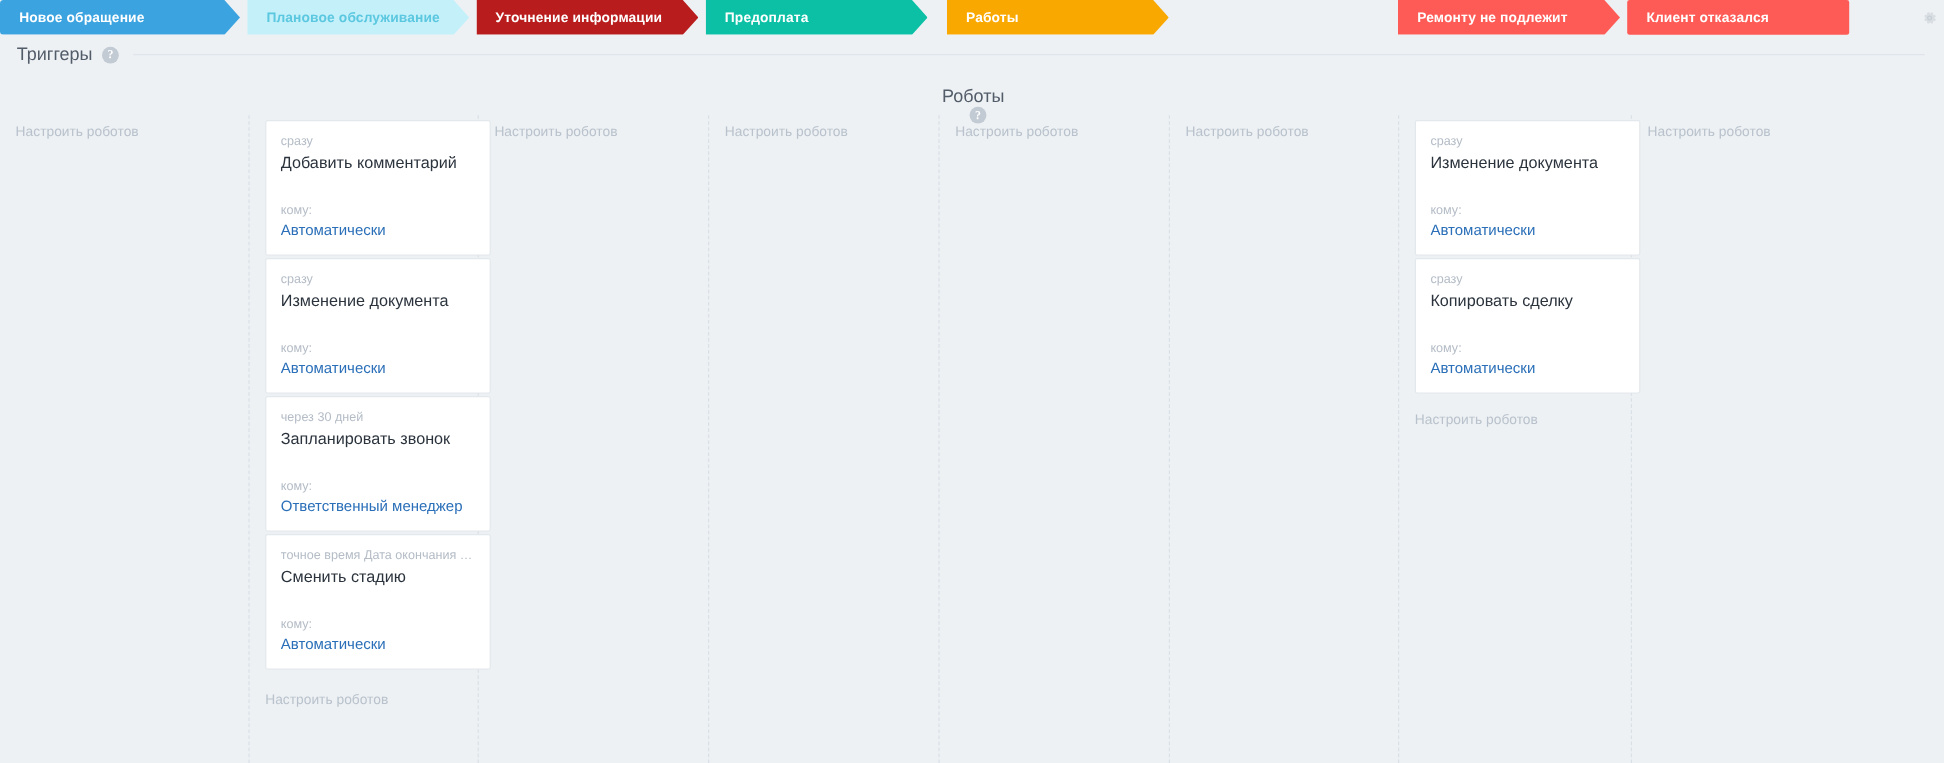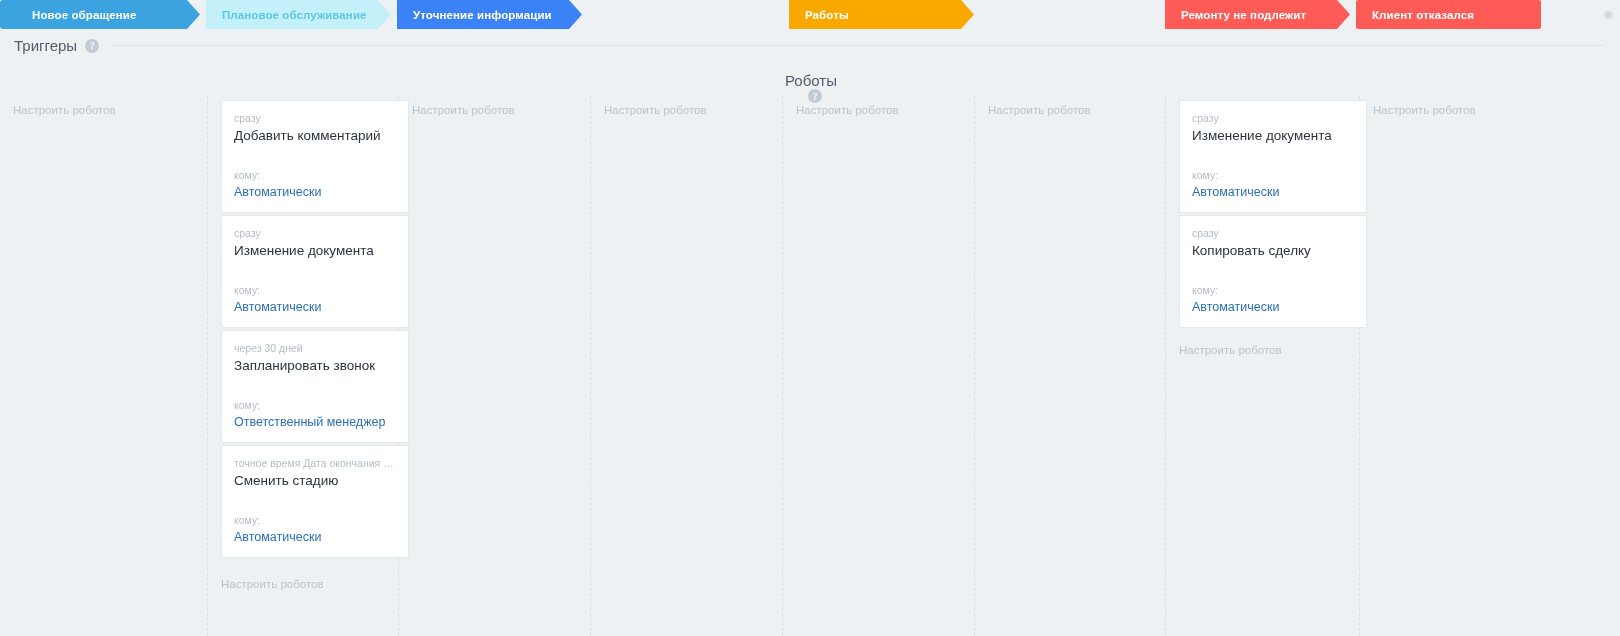--- a/index.html
+++ b/index.html
@@ -111,28 +111,31 @@
   .card-to {
     font-size: 12.5px; color: #2a6fb8; cursor: pointer;
     white-space: nowrap; overflow: hidden; text-overflow: ellipsis;
   }
   .add-link.bottom { font-size: 11.5px; }
 </style>
 </head>
 <body>
 
 <div class="stage-bar" id="stage-bar">
-    <div class="stage first" style="left: 0px; width: 200px; background: rgb(59, 163, 224); padding-left: 16px;">
+    <div class="stage first" style="left: 0px; width: 200px; background: rgb(59, 163, 224);">
       <span class="stage-label" style="color: rgb(255, 255, 255);">Новое обращение</span>
     </div>
     <div class="stage" style="left: 206px; width: 185px; background: rgb(196, 240, 250);">
       <span class="stage-label" style="color: rgb(92, 200, 224);">Плановое обслуживание</span>
     </div>
-    <div class="stage" style="left: 397px; width: 185px; background: #3b82f6;">
+    <div class="stage" style="left: 397px; width: 185px; background: #b91c1c;">
       <span class="stage-label" style="color: rgb(255, 255, 255);">Уточнение информации</span>
+    </div>
+    <div class="stage" style="left: 588px; width: 185px; background: rgb(12, 192, 165);">
+      <span class="stage-label" style="color: rgb(255, 255, 255);">Предоплата</span>
     </div>
     <div class="stage" style="left: 789px; width: 185px; background: rgb(249, 168, 0);">
       <span class="stage-label" style="color: rgb(255, 255, 255);">Работы</span>
     </div>
     <div class="stage" style="left: 1165px; width: 185px; background: rgb(255, 91, 86);">
       <span class="stage-label" style="color: rgb(255, 255, 255);">Ремонту не подлежит</span>
     </div>
     <div class="stage last" style="left: 1356px; width: 185px; background: rgb(255, 91, 86);">
       <span class="stage-label" style="color: rgb(255, 255, 255); padding-left: 16px;">Клиент отказался</span>
     </div>

